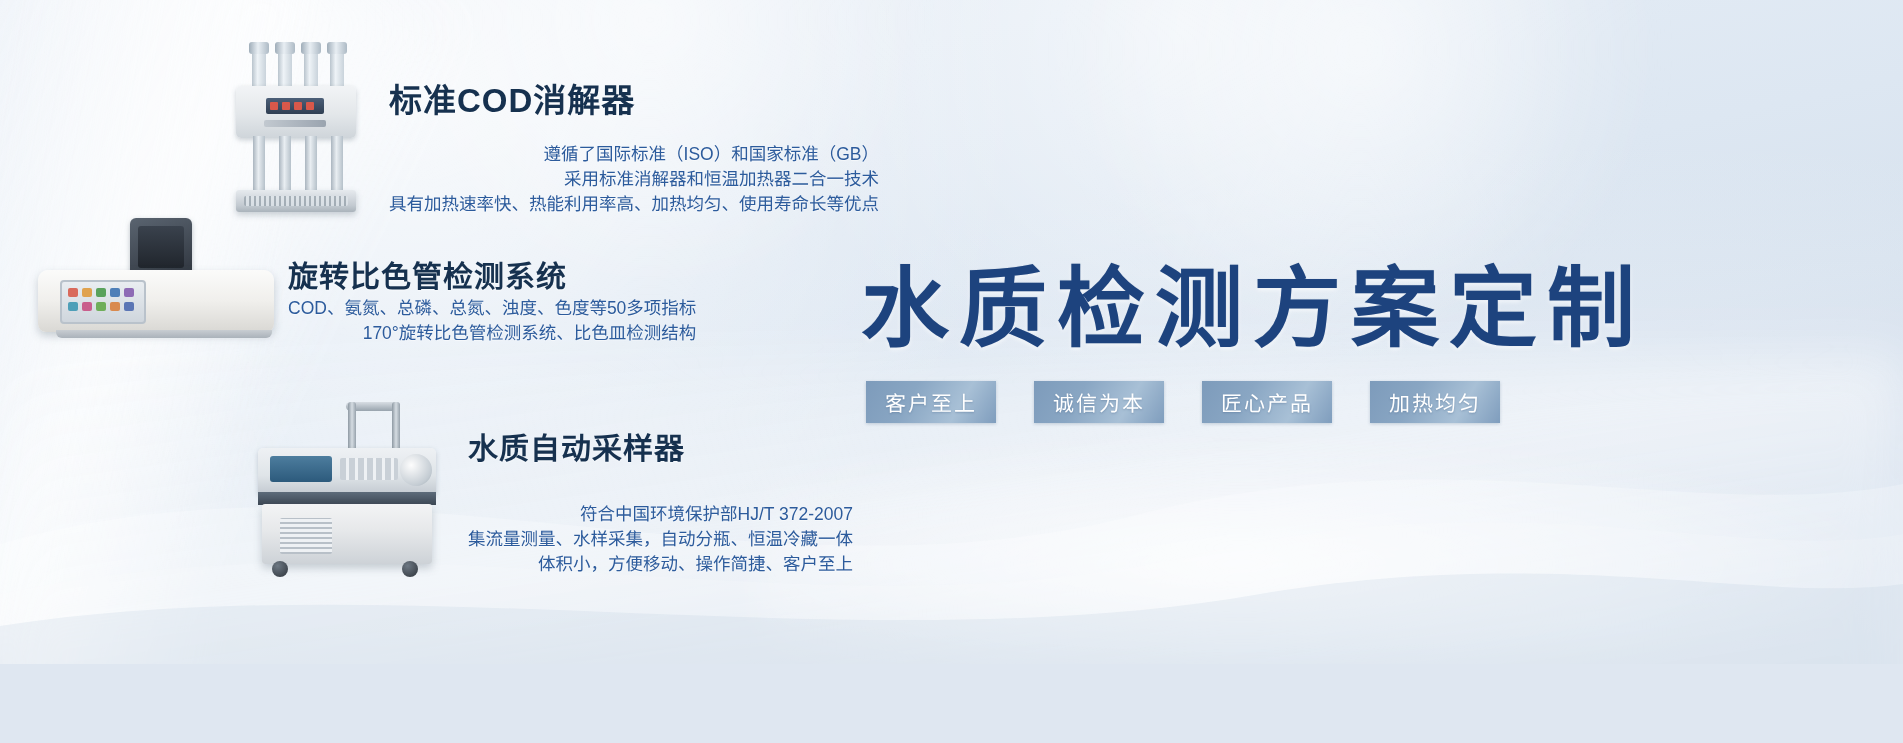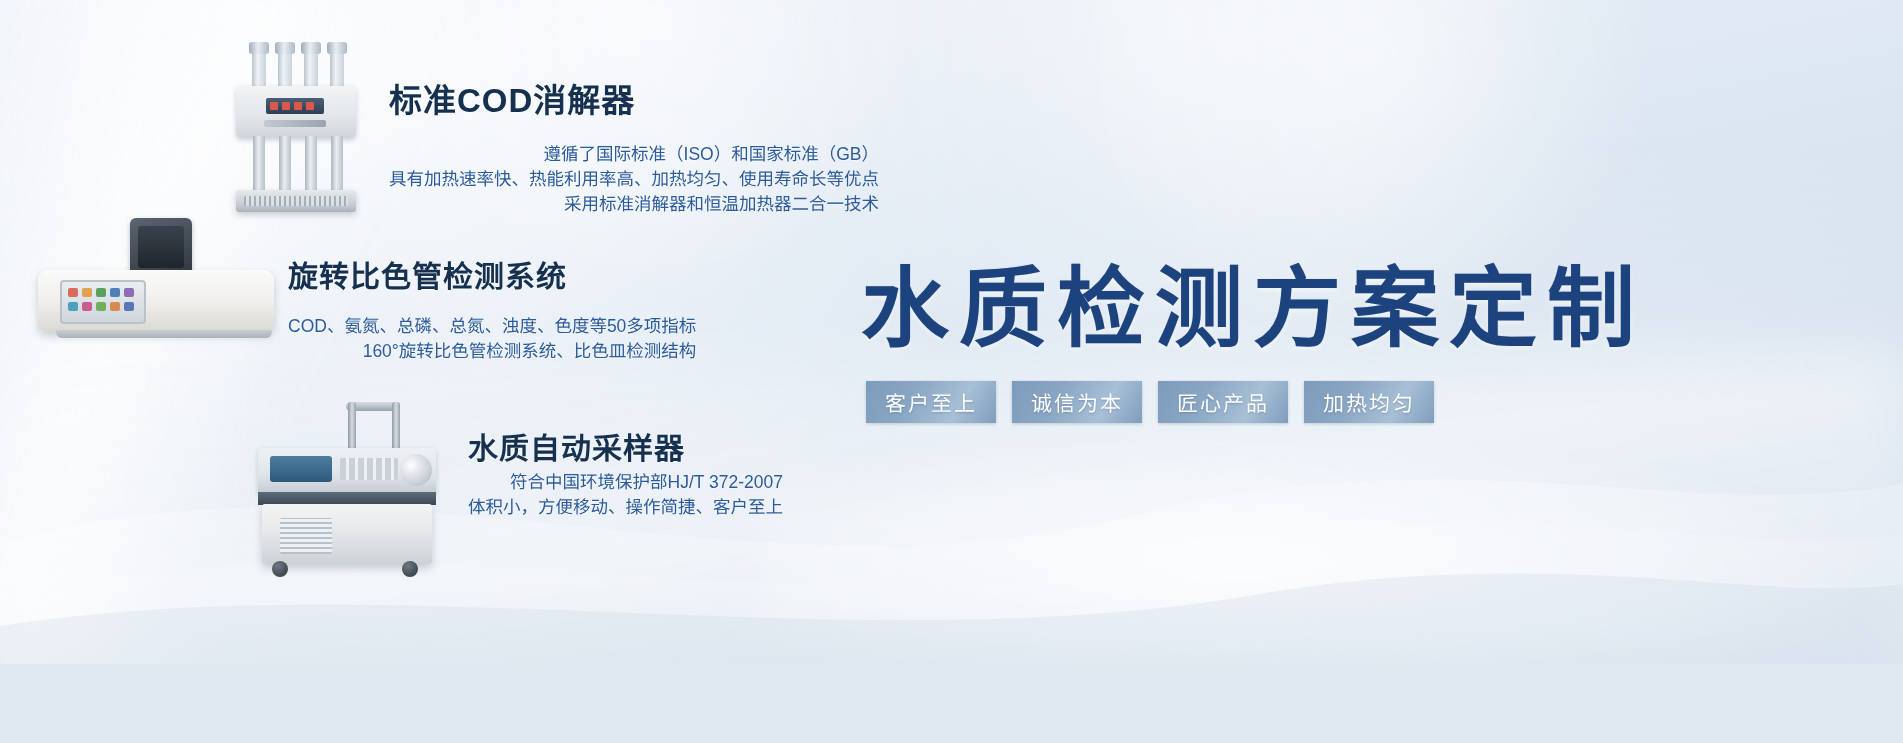--- a/index.html
+++ b/index.html
@@ -48,36 +48,36 @@
     color:#2c5b9c;font-size:17.5px;line-height:25px;white-space:nowrap;
     text-shadow:0 1px 1px rgba(255,255,255,.55);
   }
 
   #prod1{left:389px;top:74px;}
   #prod1 .p-title{font-size:33px;}
   #prod1 .p-lines{margin-top:20px;text-align:right;}
 
   #prod2{left:288px;top:252px;}
   #prod2 .p-title{font-size:30px;}
-  #prod2 .p-lines{margin-top:18px;text-align:right;}
+  #prod2 .p-lines{text-align:right;}
 
   #prod3{left:468px;top:424px;}
   #prod3 .p-title{font-size:30px;}
-  #prod3 .p-lines{margin-top:2px;text-align:right;}
+  #prod3 .p-lines{margin-top:34px;text-align:right;}
 
   
   .headline{
     position:absolute;left:861px;top:237px;
     font-size:88px;font-weight:bold;color:#1d437e;letter-spacing:10px;
     white-space:nowrap;
     text-shadow:0 2px 4px rgba(255,255,255,.65),0 0 1px rgba(29,67,126,.4);
   }
 
   
-  .badges{position:absolute;left:866px;top:381px;display:flex;gap:16px;}
+  .badges{position:absolute;left:866px;top:381px;display:flex;gap:38px;}
   .badge{
     width:130px;height:42px;display:flex;align-items:center;justify-content:center;
     color:#ffffff;font-size:21px;letter-spacing:2px;
     background:linear-gradient(120deg,#7d9bbb 0%,#89a6c3 35%,#a8c0d6 70%,#7f9dbd 100%);
     box-shadow:0 1px 3px rgba(60,90,125,.25);
     text-shadow:0 1px 2px rgba(60,90,125,.35);
   }
 
   
   .device{position:absolute;}
@@ -226,37 +226,38 @@
         <div class="grille"></div>
       </div>
     <div class="wheel" style="left:22px"></div>
     <div class="wheel" style="left:152px"></div>
   </div>
 
   <div class="product" id="prod1">
     <div class="p-title">标准COD消解器</div>
     <div class="p-lines">
       <div class="p-line">遵循了国际标准（ISO）和国家标准（GB）</div>
+      <div class="p-line">采用标准消解器和恒温加热器二合一技术</div>
       <div class="p-line">具有加热速率快、热能利用率高、加热均匀、使用寿命长等优点</div>
-      <div class="p-line">采用标准消解器和恒温加热器二合一技术</div>
     </div>
   </div>
 
   <div class="product" id="prod2">
     <div class="p-title">旋转比色管检测系统</div>
     <div class="p-lines">
       <div class="p-line">COD、氨氮、总磷、总氮、浊度、色度等50多项指标</div>
-      <div class="p-line">160°旋转比色管检测系统、比色皿检测结构</div>
+      <div class="p-line">170°旋转比色管检测系统、比色皿检测结构</div>
     </div>
   </div>
 
   <div class="product" id="prod3">
     <div class="p-title">水质自动采样器</div>
     <div class="p-lines">
       <div class="p-line">符合中国环境保护部HJ/T 372-2007</div>
+      <div class="p-line">集流量测量、水样采集，自动分瓶、恒温冷藏一体</div>
       <div class="p-line">体积小，方便移动、操作简捷、客户至上</div>
     </div>
   </div>
 
   <div class="headline">水质检测方案定制</div>
 
   <div class="badges">
     <div class="badge">客户至上</div>
     <div class="badge">诚信为本</div>
     <div class="badge">匠心产品</div>

